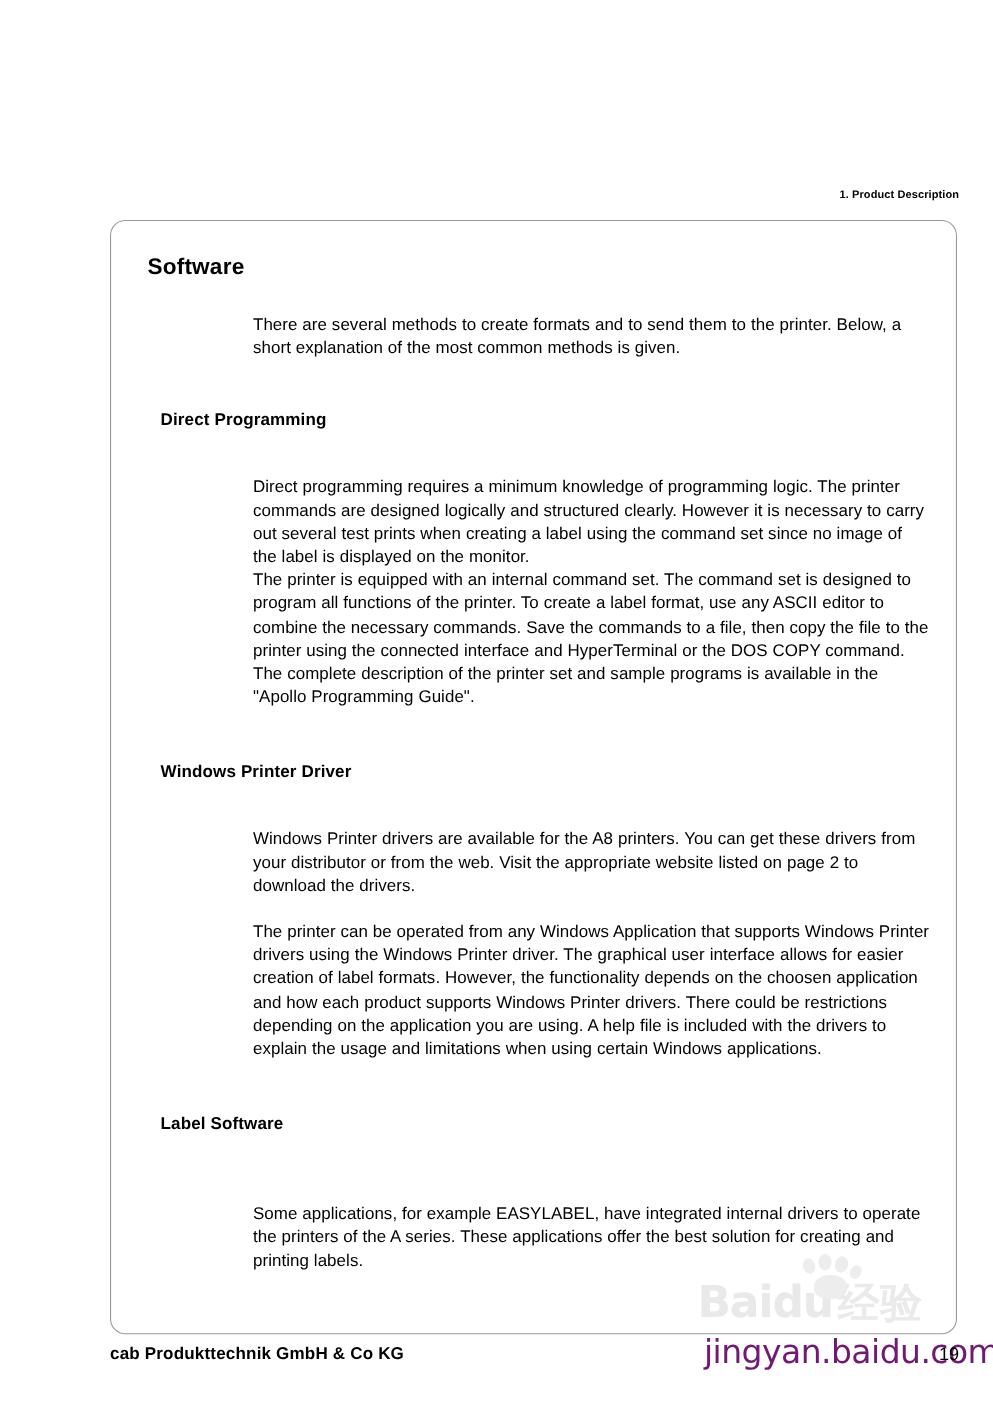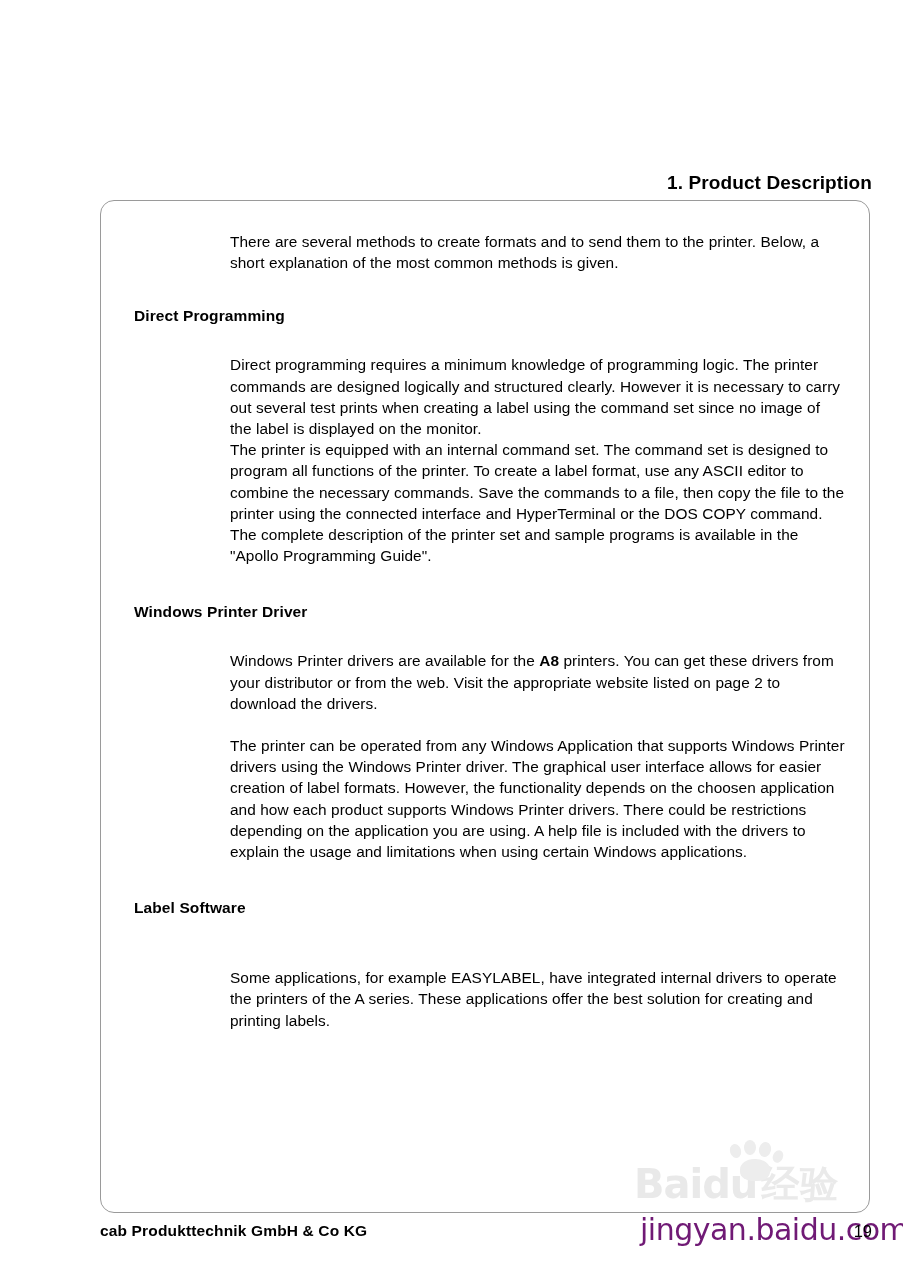--- a/index.html
+++ b/index.html
@@ -14,21 +14,21 @@
     font-family: "Liberation Sans", sans-serif;
     color: #000000;
     overflow: hidden;
   }
 
   
   #chapter-header {
     position: absolute;
     top: 172px;
     right: 31px;
-    font-size: 19px;
+    font-size: 10px;
     font-weight: bold;
     letter-spacing: 0.1px;
     white-space: nowrap;
   }
 
   
   #content-frame {
     position: absolute;
     left: 100px;
     top: 200px;
@@ -52,37 +52,37 @@
     font-size: 20.5px;
     font-weight: bold;
     letter-spacing: 0.2px;
     margin: 0 0 30px 0;
   }
 
   .subhead {
     font-size: 15.5px;
     font-weight: bold;
     letter-spacing: 0.1px;
-    margin: 0;
+    margin: 12px;
   }
 
   .para-block {
     margin-left: 96px;
     width: 616px;
   }
 
   .para {
     font-size: 15.4px;
     line-height: 21.2px;
     margin: 0;
     letter-spacing: 0.05px;
     word-spacing: 0.1px;
   }
 
-  .para b { font-weight: bold; }
+  .para b { font-weight: normal; }
   .gap-after-intro { height: 34px; }
   .gap-head-to-para { height: 29px; }
   .gap-para-gap { height: 21px; }
   .gap-para-to-head { height: 37px; }
 
   
   #footer-company {
     position: absolute;
     left: 100px;
     top: 1222px;
@@ -166,20 +166,21 @@
 </style>
 </head>
 <body>
 
 <div id="chapter-header">1. Product Description</div>
 
 <div id="content-frame"></div>
 
 <div id="page-body">
 
+  <h1 class="section-title">Software</h1>
 
   <div class="para-block">
     <p class="para">There are several methods to create formats and to send them to the printer. Below, a short explanation of the most common methods is given.</p>
   </div>
 
   <div class="gap-after-intro"></div>
 
   <h2 class="subhead">Direct Programming</h2>
   <div class="gap-head-to-para"></div>
   <div class="para-block">

